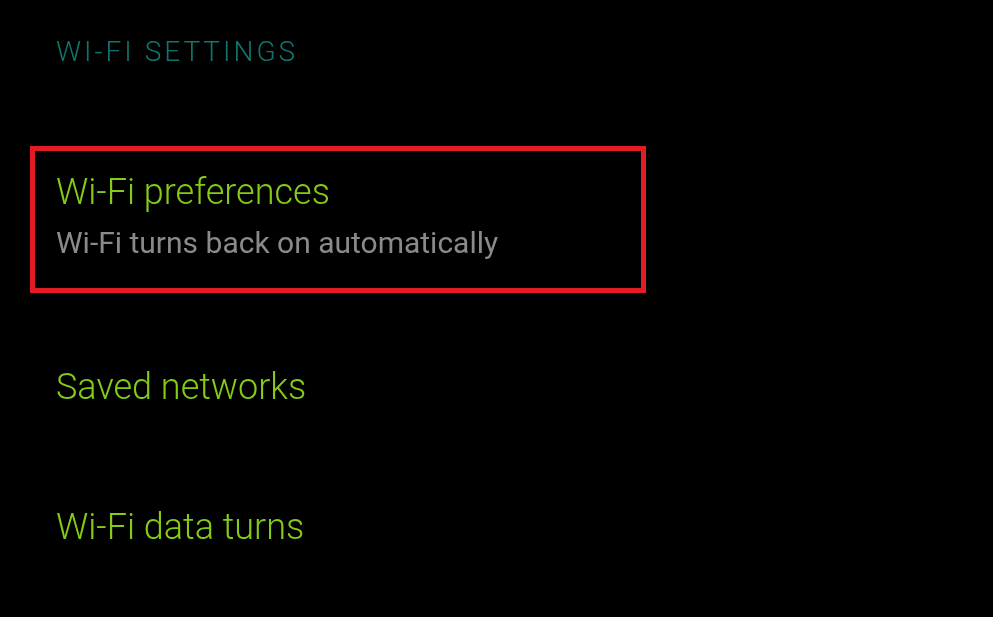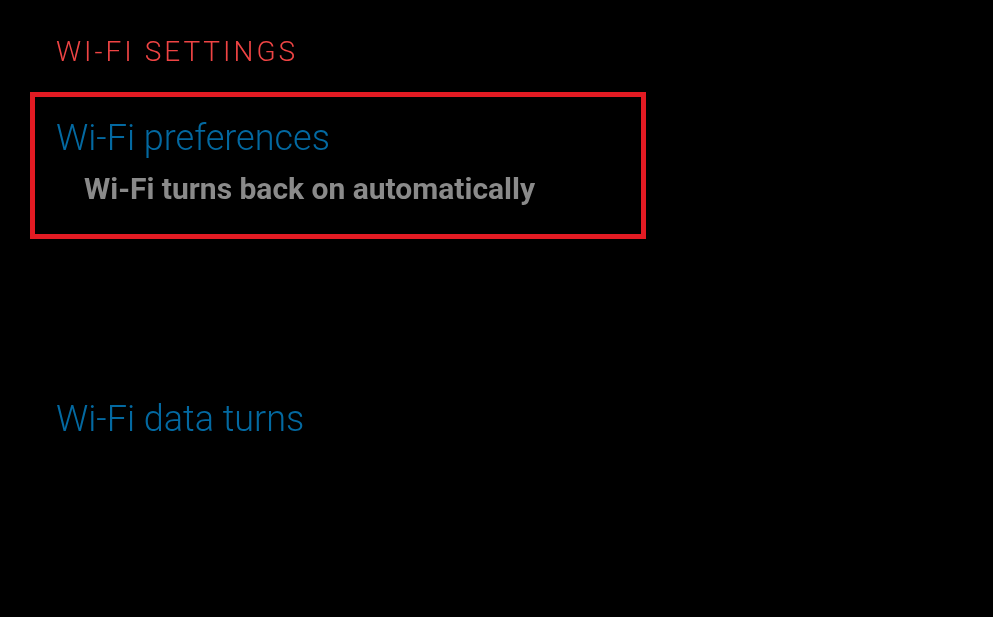--- a/index.html
+++ b/index.html
@@ -12,66 +12,66 @@
       height: 617px;
       background-color: #000000;
       font-family: -apple-system, BlinkMacSystemFont, "Segoe UI", Roboto, Helvetica, Arial, sans-serif;
       overflow: hidden;
     }
     .container {
       padding-top: 35px;
       padding-left: 56px;
     }
     .section-header {
-      color: #ef4444;
+      color: #0f766e;
       font-size: 28px;
       font-weight: 300;
       letter-spacing: 3px;
-      margin-bottom: 24px;
+      margin-bottom: 78px;
     }
     .setting-item {
       padding: 18px 0;
       margin-bottom: 50px;
       cursor: pointer;
     }
     .setting-item.highlighted {
       border: 5px solid #e31b23;
       margin-left: -26px;
       padding-left: 21px;
       padding-top: 20px;
       padding-bottom: 28px;
       width: 616px;
       margin-bottom: 55px;
     }
     .setting-title {
-      color: #0369a1;
+      color: #84cc16;
       font-size: 36px;
       font-weight: 300;
       margin-bottom: 12px;
     }
     .setting-subtitle {
       color: #8a8a8a;
       font-size: 30px;
-      font-weight: 700;
-      margin-left: 28px;
+      font-weight: 400;
     }
     .setting-item.no-subtitle {
       margin-bottom: 0;
     }
   </style>
 </head>
 <body>
 
 <div class="container">
   <div class="section-header">WI-FI SETTINGS</div>
 
   <div class="setting-item highlighted">
     <div class="setting-title">Wi-Fi preferences</div>
     <div class="setting-subtitle">Wi-Fi turns back on automatically</div>
   </div>
 
   <div class="setting-item">
+    <div class="setting-title">Saved networks</div>
   </div>
 
   <div class="setting-item no-subtitle">
     <div class="setting-title">Wi-Fi data turns</div>
   </div>
 </div>
 
 </body></html>

